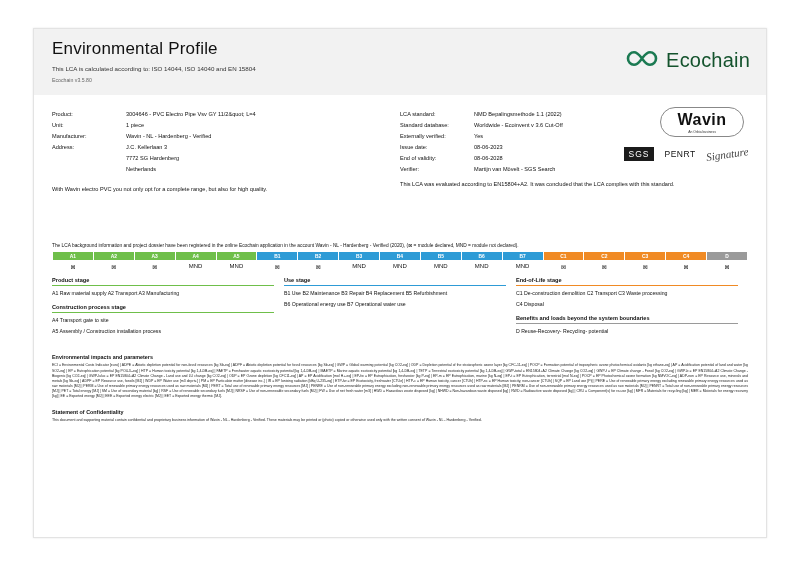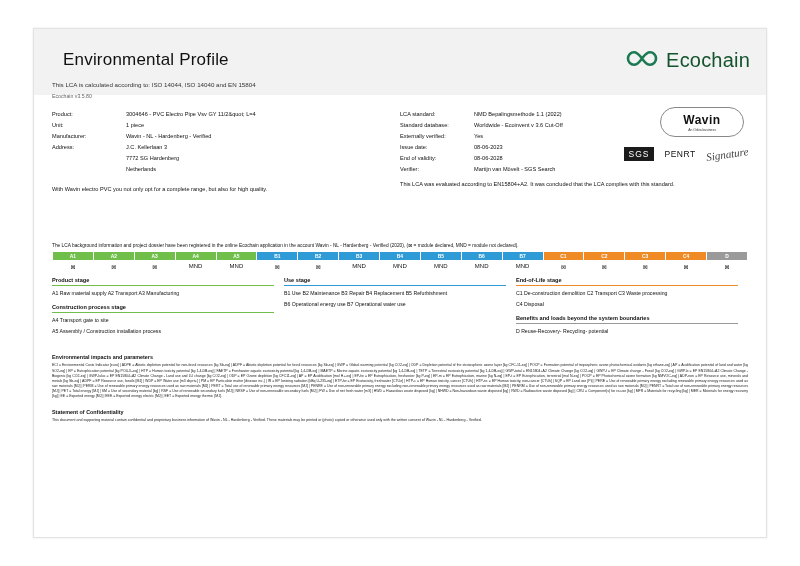--- a/index.html
+++ b/index.html
@@ -24,21 +24,21 @@
     box-shadow: 0 0 2px rgba(0,0,0,.10);
   }
   
   .header {
     position: relative;
     height: 66px;
     background: #f2f2f2;
     padding: 10px 18px 0 18px;
   }
   .header h1 {
-    margin: 11px;
+    margin: 0;
     font-size: 17px;
     font-weight: 400;
     color: #111;
     letter-spacing: .2px;
   }
   .header .sub {
     margin-top: 6px;
     font-size: 6.2px;
     color: #333;
   }
@@ -86,21 +86,21 @@
     position: absolute;
     right: 22px; top: 12px;
     width: 84px; height: 30px;
     border: 1px solid #888;
     border-radius: 15px;
     display: flex;
     flex-direction: column;
     align-items: center;
     justify-content: center;
   }
-  .wavin-logo .wv { font-size: 12px; letter-spacing: .5px; color: #111; font-weight: 700; text-align: center;}
+  .wavin-logo .wv { font-size: 16px; letter-spacing: .5px; color: #111; font-weight: 700; text-align: center;}
   .wavin-logo .wvs { font-size: 3.4px; color: #333; margin-top: 1px; }
   .cert-row {
     position: absolute;
     right: 18px; top: 52px;
     display: flex;
     align-items: center;
     gap: 10px;
   }
   .sgs {
     background: #1b1b1b;

